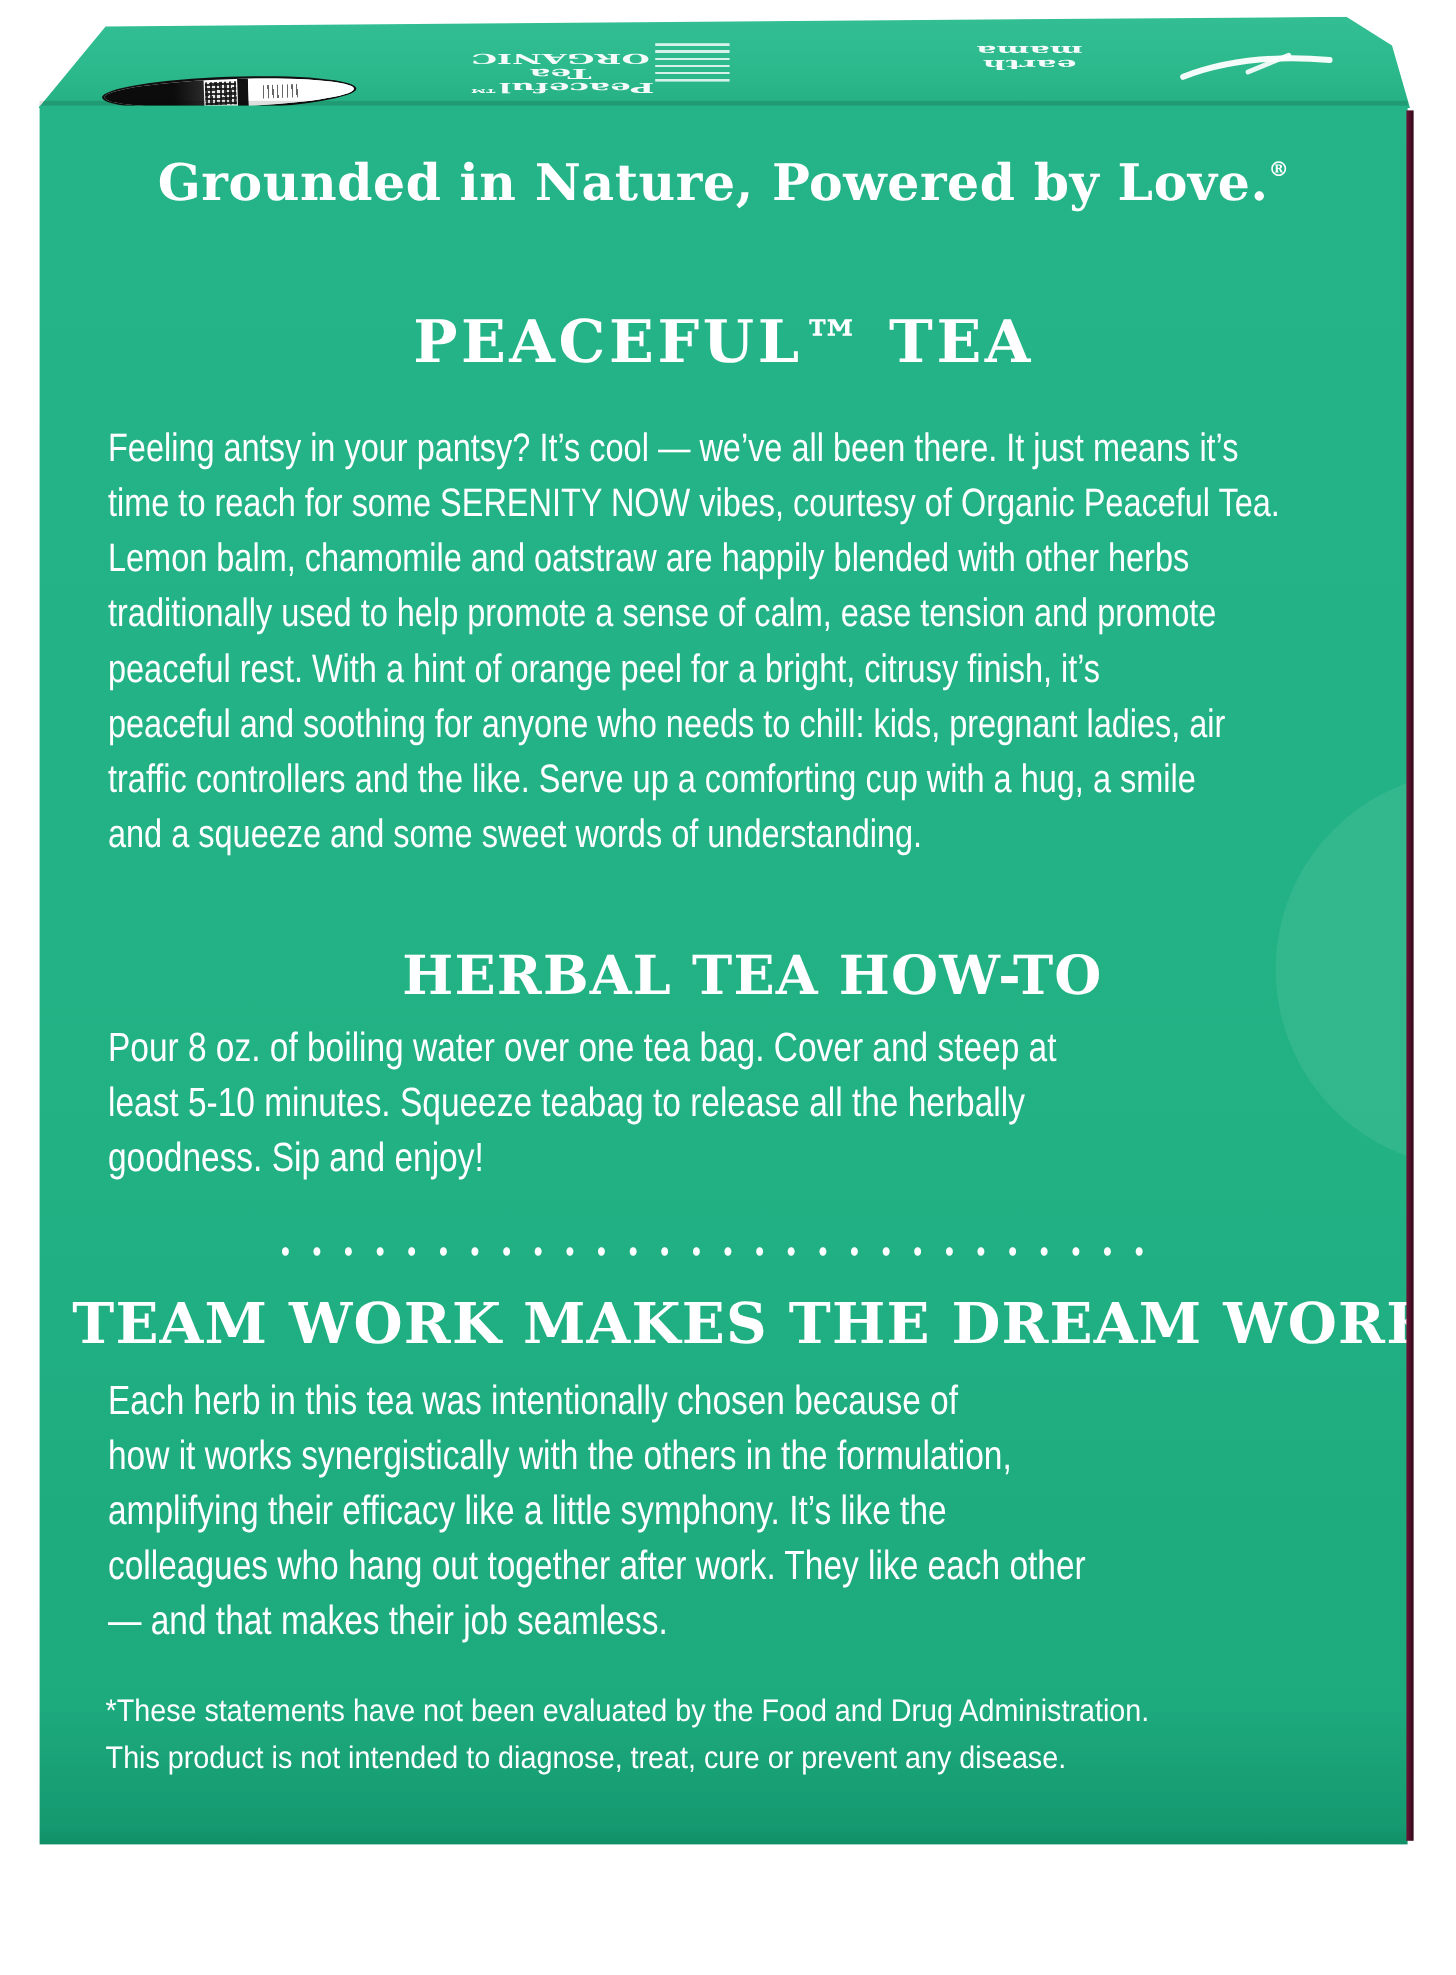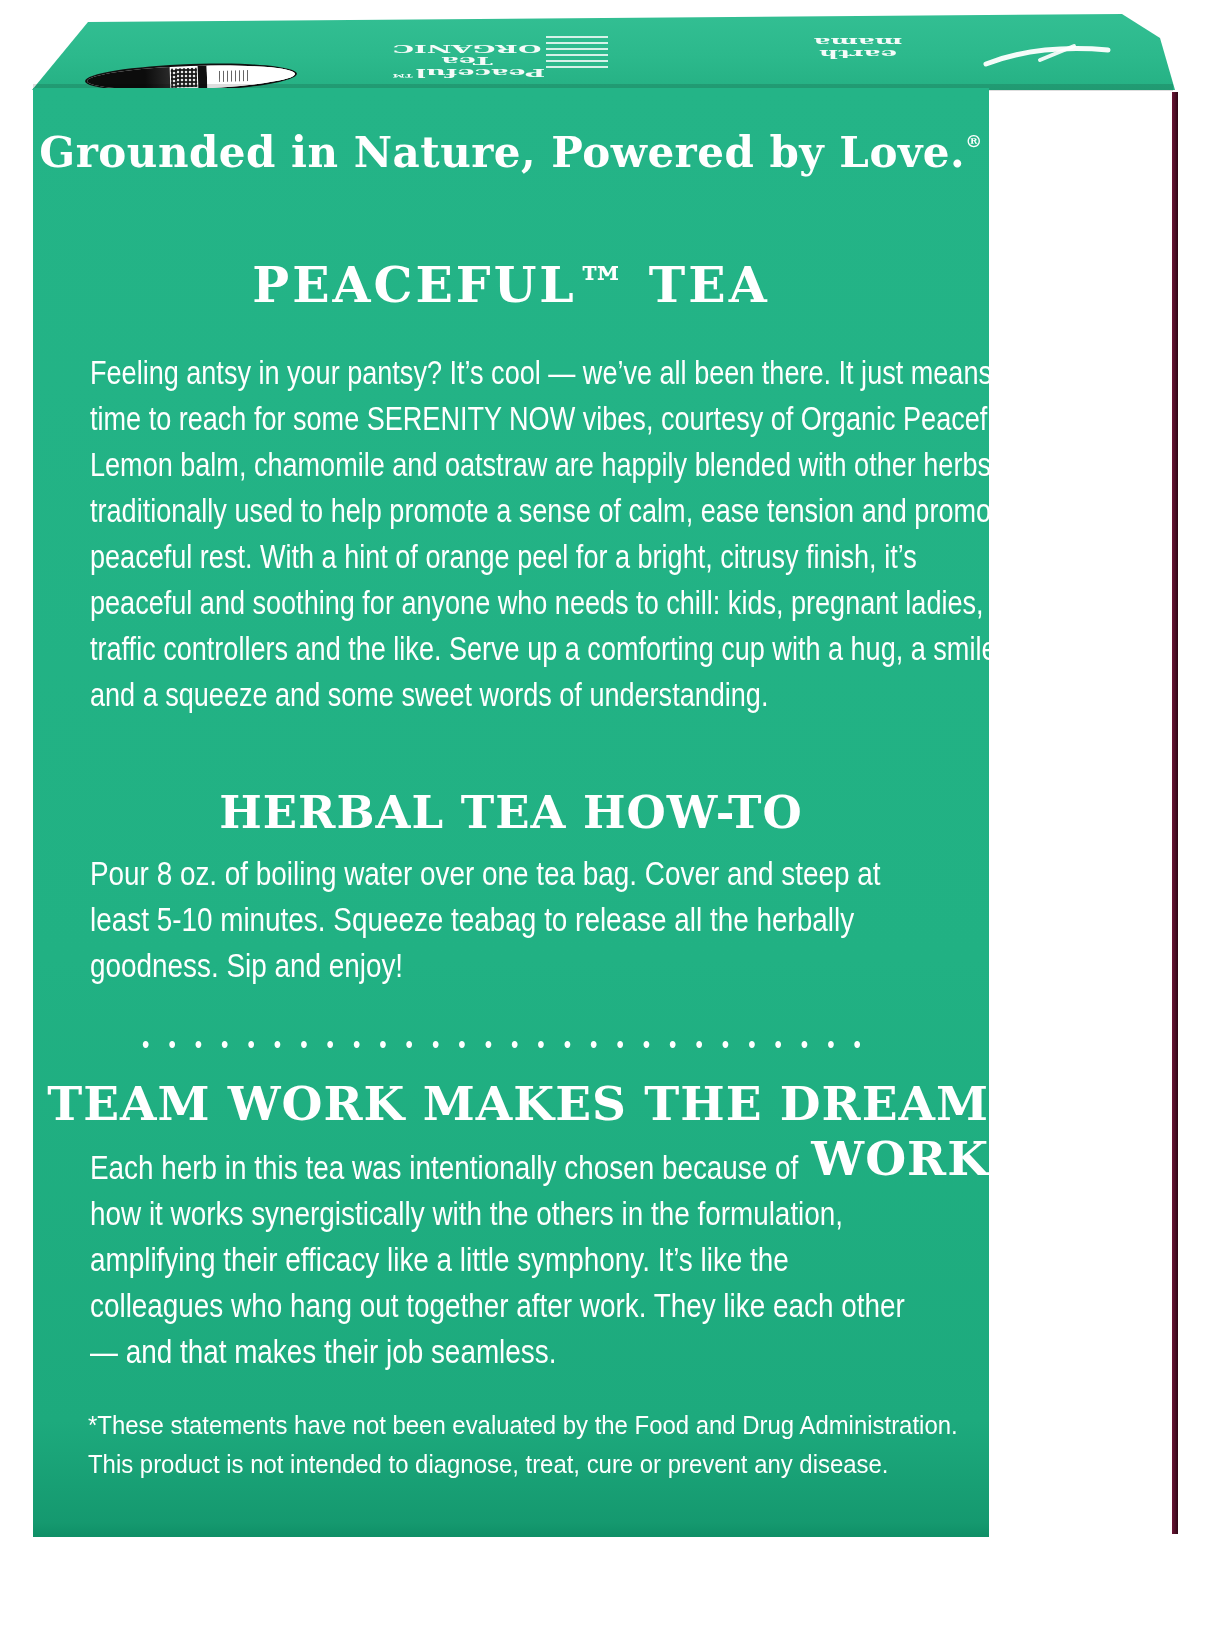--- a/index.html
+++ b/index.html
@@ -29,34 +29,34 @@
       repeating-linear-gradient(90deg,rgba(20,20,20,.85) 0 2px,rgba(255,255,255,0) 2px 4px),#e8e8e8;}
   .sticker .seg-div{width:9px;background:#101010;}
   .sticker .seg-code{flex:1;background:#ffffff;position:relative;}
   .sticker .seg-code::after{content:"";position:absolute;left:12px;right:46px;top:6px;bottom:6px;
       background:repeating-linear-gradient(90deg,rgba(0,0,0,.6) 0 1px,rgba(0,0,0,0) 1px 4px);}
 
   .fold-shadow{position:absolute;left:33px;top:84px;width:1140px;height:7px;
                background:rgba(0,0,0,.13);}
 
   
-  .panel{position:absolute;left:33px;top:88px;width:956px;height:1449px;overflow:hidden;
+  .panel{position:absolute;left:33px;top:88px;width:1140px;height:1449px;overflow:hidden;
          background:linear-gradient(180deg,#24b487 0%,#21b183 60%,#1daa7d 92%,#15996f 99%,#0f8f66 100%);}
   .watermark{position:absolute;left:1030px;top:555px;width:330px;height:330px;border-radius:50%;
              background:rgba(255,255,255,.08);}
   .edge-right{position:absolute;left:1172px;top:92px;width:6px;height:1442px;
               background:linear-gradient(90deg,#6b1434 0%,#4d0f26 55%,#2e0715 100%);}
 
   .tagline{position:absolute;left:0;top:40px;width:100%;text-align:center;color:#fff;
            font-family:"DejaVu Serif",serif;font-weight:bold;font-size:42px;letter-spacing:.5px;}
   .tagline sup{font-size:17px;vertical-align:20px;}
   .title{position:absolute;left:0;top:168px;width:100%;text-align:center;color:#fff;
          font-family:"DejaVu Serif",serif;font-weight:bold;font-size:49px;letter-spacing:3px;}
   .heading{position:absolute;left:0;width:100%;text-align:center;color:#fff;
-           font-family:"DejaVu Serif",serif;font-weight:bold;}
+           font-family:"DejaVu Serif",serif;font-weight:bold;padding-left:24px;}
   .h-howto{top:698px;font-size:45px;letter-spacing:1px;}
   .h-team{top:988px;font-size:47px;letter-spacing:1px;text-align:right;}
   .para{position:absolute;left:57px;color:#fff;font-size:33px;line-height:46px;
         white-space:pre-line;width:1320px;transform:scaleX(.82);transform-origin:0 0;}
   .p-intro{top:262px;}
   .p-howto{top:762px;font-size:34px;}
   .p-team{top:1056px;font-size:34px;}
   .dots{position:absolute;left:0;top:944px;width:100%;text-align:center;color:#fff;
         font-size:21px;letter-spacing:19px;transform:scaleY(1.25);}
   .disclaimer{position:absolute;left:55px;top:1318px;color:#fff;font-size:26px;line-height:39px;

